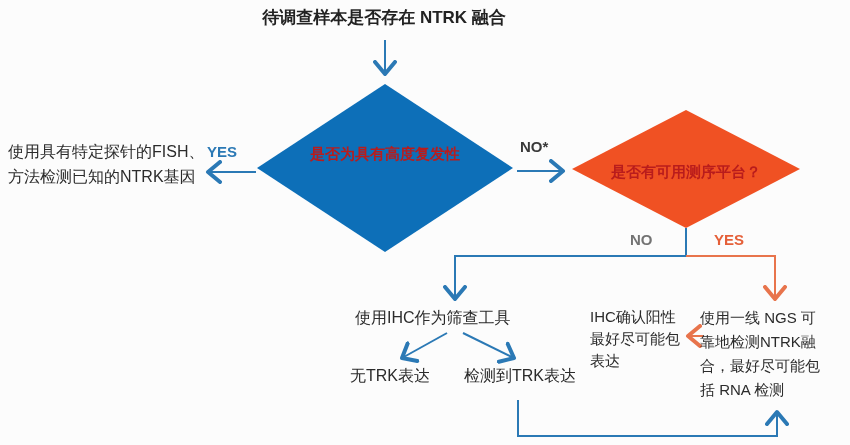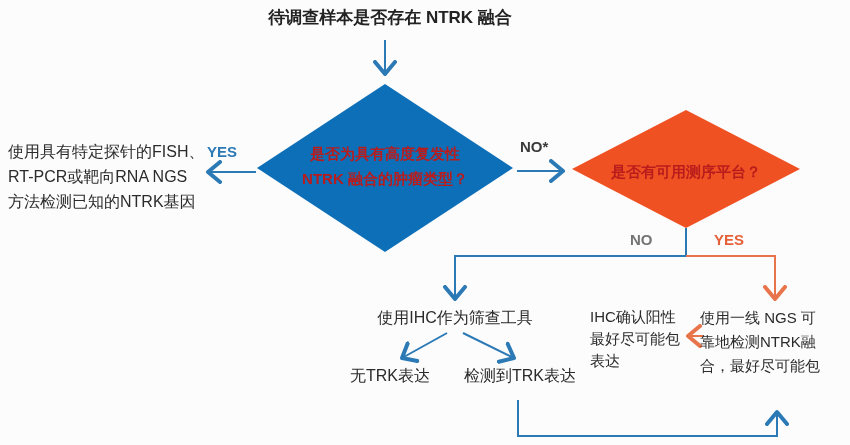--- a/index.html
+++ b/index.html
@@ -4,31 +4,31 @@
 <style>
   html,body{margin:0;padding:0;}
   body{
     width:850px;height:445px;background:#fcfcfc;overflow:hidden;
     font-family:"Liberation Sans","DejaVu Sans",sans-serif;
     color:#2b2b2b;
   }
   .stage{position:relative;width:850px;height:445px;}
   .stage svg{position:absolute;left:0;top:0;}
   .txt{position:absolute;white-space:nowrap;}
-  .title{left:190px;top:6px;width:400px;text-align:center;font-size:17px;font-weight:600;color:#222;}
+  .title{left:184px;top:6px;width:400px;text-align:center;font-size:17px;font-weight:600;color:#222;}
   .diamond-text{position:absolute;text-align:center;color:#b91c1c;font-size:15px;font-weight:600;line-height:25px;}
   .blue-diamond-text{left:275px;top:141px;width:220px;}
   .orange-diamond-text{left:576px;top:159px;width:220px;}
   .fish-block{left:8px;top:139px;font-size:16px;line-height:25px;}
   .edge-label{position:absolute;font-size:15px;font-weight:600;}
   .lbl-yes-left{left:207px;top:143px;color:#2b79b5;}
   .lbl-no-star{left:520px;top:138px;color:#3a3a3a;}
   .lbl-no{left:630px;top:231px;color:#737373;}
   .lbl-yes-right{left:714px;top:231px;color:#e55f38;}
-  .ihc-screening{left:355px;top:308px;width:200px;text-align:center;font-size:16px;}
+  .ihc-screening{left:355px;top:308px;width:200px;font-size:16px;}
   .no-trk{left:340px;top:366px;width:100px;text-align:center;font-size:16px;}
   .trk-detected{left:452px;top:366px;width:136px;text-align:center;font-size:16px;}
   .ihc-confirm{left:590px;top:306px;font-size:15px;line-height:22px;}
   .ngs-block{left:700px;top:306px;font-size:15px;line-height:24px;}
 </style>
 </head>
 <body>
 
 <div class="stage">
 
@@ -60,28 +60,26 @@
 
     <line x1="703" y1="336" x2="688" y2="336" stroke-width="2" marker-end="url(#chev-orange)" stroke="#e8744c"></line>
 
     <polyline points="518,400 518,436 777,436 777,412" fill="none" stroke-width="2" marker-end="url(#chev-blue)" stroke="#2b79b5"></polyline>
   </svg>
 
   <div class="txt title">待调查样本是否存在 NTRK 融合</div>
 
   <div class="diamond-text blue-diamond-text">
     <div>是否为具有高度复发性</div>
-    <div>NTRK 融合的肿瘤类型？</div>
   </div>
 
   <div class="diamond-text orange-diamond-text">是否有可用测序平台？</div>
 
   <div class="txt fish-block">
     <div>使用具有特定探针的FISH、</div>
-    <div>RT-PCR或靶向RNA NGS</div>
     <div>方法检测已知的NTRK基因</div>
   </div>
 
   <div class="edge-label lbl-yes-left">YES</div>
   <div class="edge-label lbl-no-star">NO*</div>
   <div class="edge-label lbl-no">NO</div>
   <div class="edge-label lbl-yes-right">YES</div>
 
   <div class="txt ihc-screening">使用IHC作为筛查工具</div>
   <div class="txt no-trk">无TRK表达</div>
@@ -90,15 +88,16 @@
   <div class="txt ihc-confirm">
     <div>IHC确认阳性</div>
     <div>最好尽可能包</div>
     <div>表达</div>
   </div>
 
   <div class="txt ngs-block">
     <div>使用一线 NGS 可</div>
     <div>靠地检测NTRK融</div>
     <div>合，最好尽可能包</div>
+    <div>括 RNA 检测</div>
   </div>
 
 </div>
 
 </body></html>

